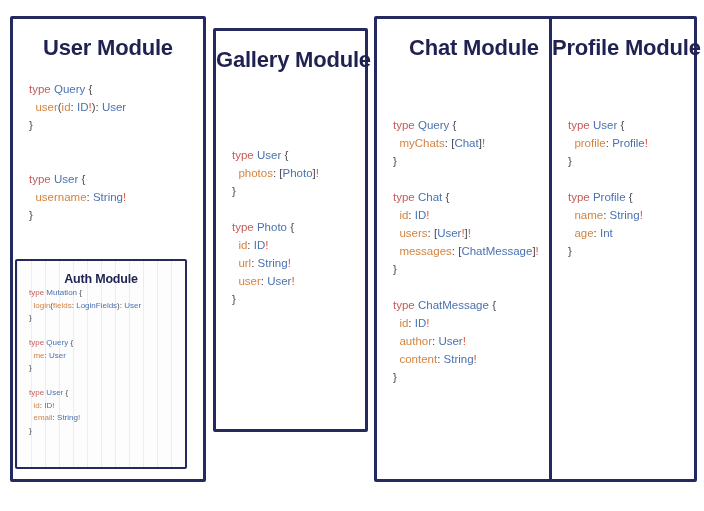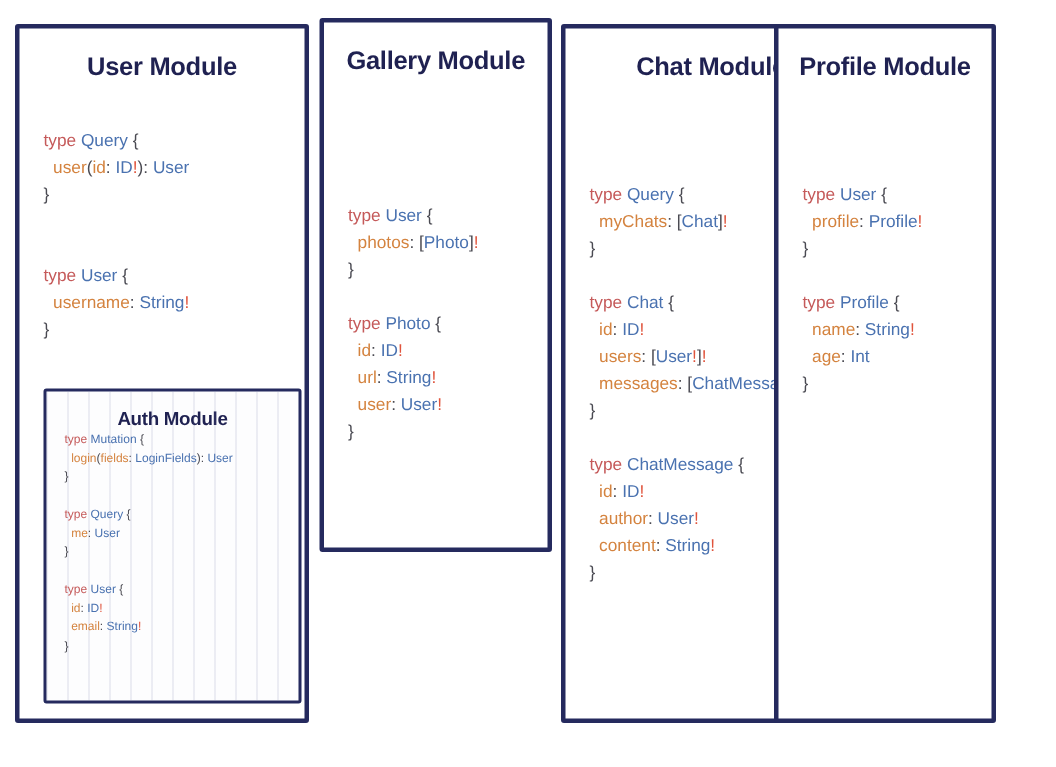--- a/index.html
+++ b/index.html
@@ -30,24 +30,24 @@
     position: absolute;
     background: #ffffff;
     border: 3px solid #252a5e;
     border-radius: 2px;
   }
 
   .panel-title {
     text-align: center;
     font-weight: bold;
     color: #1f2151;
-    font-size: 17px;
+    font-size: 22px;
     letter-spacing: -0.2px;
     margin-top: 16px;
-    margin-bottom: 12px;
+    margin-bottom: 2px;
     line-height: 1.15;
     white-space: nowrap;
   }
 
   
   .code {
     font-family: Liberation Sans, sans-serif;
     font-size: 11.5px;
     line-height: 18px;
     color: #4a4a52;
@@ -87,25 +87,25 @@
     position: absolute;
     inset: 0;
     background-image:
       repeating-linear-gradient(to right, rgba(120,125,170,0.13) 0 1px, transparent 1px 14px);
     pointer-events: none;
   }
   .nested .code { position: relative; z-index: 1; }
 
   
   #panel-user    { left: 10px;  top: 16px;  width: 196px; height: 466px; }
-  #panel-gallery { left: 213px; top: 12px;  width: 155px; height: 356px; }
+  #panel-gallery { left: 213px; top: 28px;  width: 155px; height: 404px; }
   #panel-chat    { left: 374px; top: 16px;  width: 200px; height: 466px; }
-  #panel-profile { left: 516px; top: 16px;  width: 148px; height: 466px; }
+  #panel-profile { left: 549px; top: 16px;  width: 148px; height: 466px; }
 
-  #panel-auth    { left: 16px;  top: 240px; width: 172px; height: 210px; }
+  #panel-auth    { left: 2px;  top: 240px; width: 172px; height: 210px; }
 </style>
 </head>
 <body>
 
 <div id="board">
 
   <div class="panel" id="panel-user">
     <div class="panel-title">User Module</div>
     <div class="code"><div><span class="blank"></span></div><div><span class="k-type">type</span>&nbsp;<span class="k-name">Query</span>&nbsp;<span class="k-punct">{</span></div><div>&nbsp;&nbsp;<span class="k-field">user</span><span class="k-punct">(</span><span class="k-field">id</span><span class="k-punct">:</span>&nbsp;<span class="k-name">ID</span><span class="k-bang">!</span><span class="k-punct">)</span><span class="k-punct">:</span>&nbsp;<span class="k-name">User</span></div><div><span class="k-punct">}</span></div><div><span class="blank"></span></div><div><span class="blank"></span></div><div><span class="k-type">type</span>&nbsp;<span class="k-name">User</span>&nbsp;<span class="k-punct">{</span></div><div>&nbsp;&nbsp;<span class="k-field">username</span><span class="k-punct">:</span>&nbsp;<span class="k-name">String</span><span class="k-bang">!</span></div><div><span class="k-punct">}</span></div></div>
 

